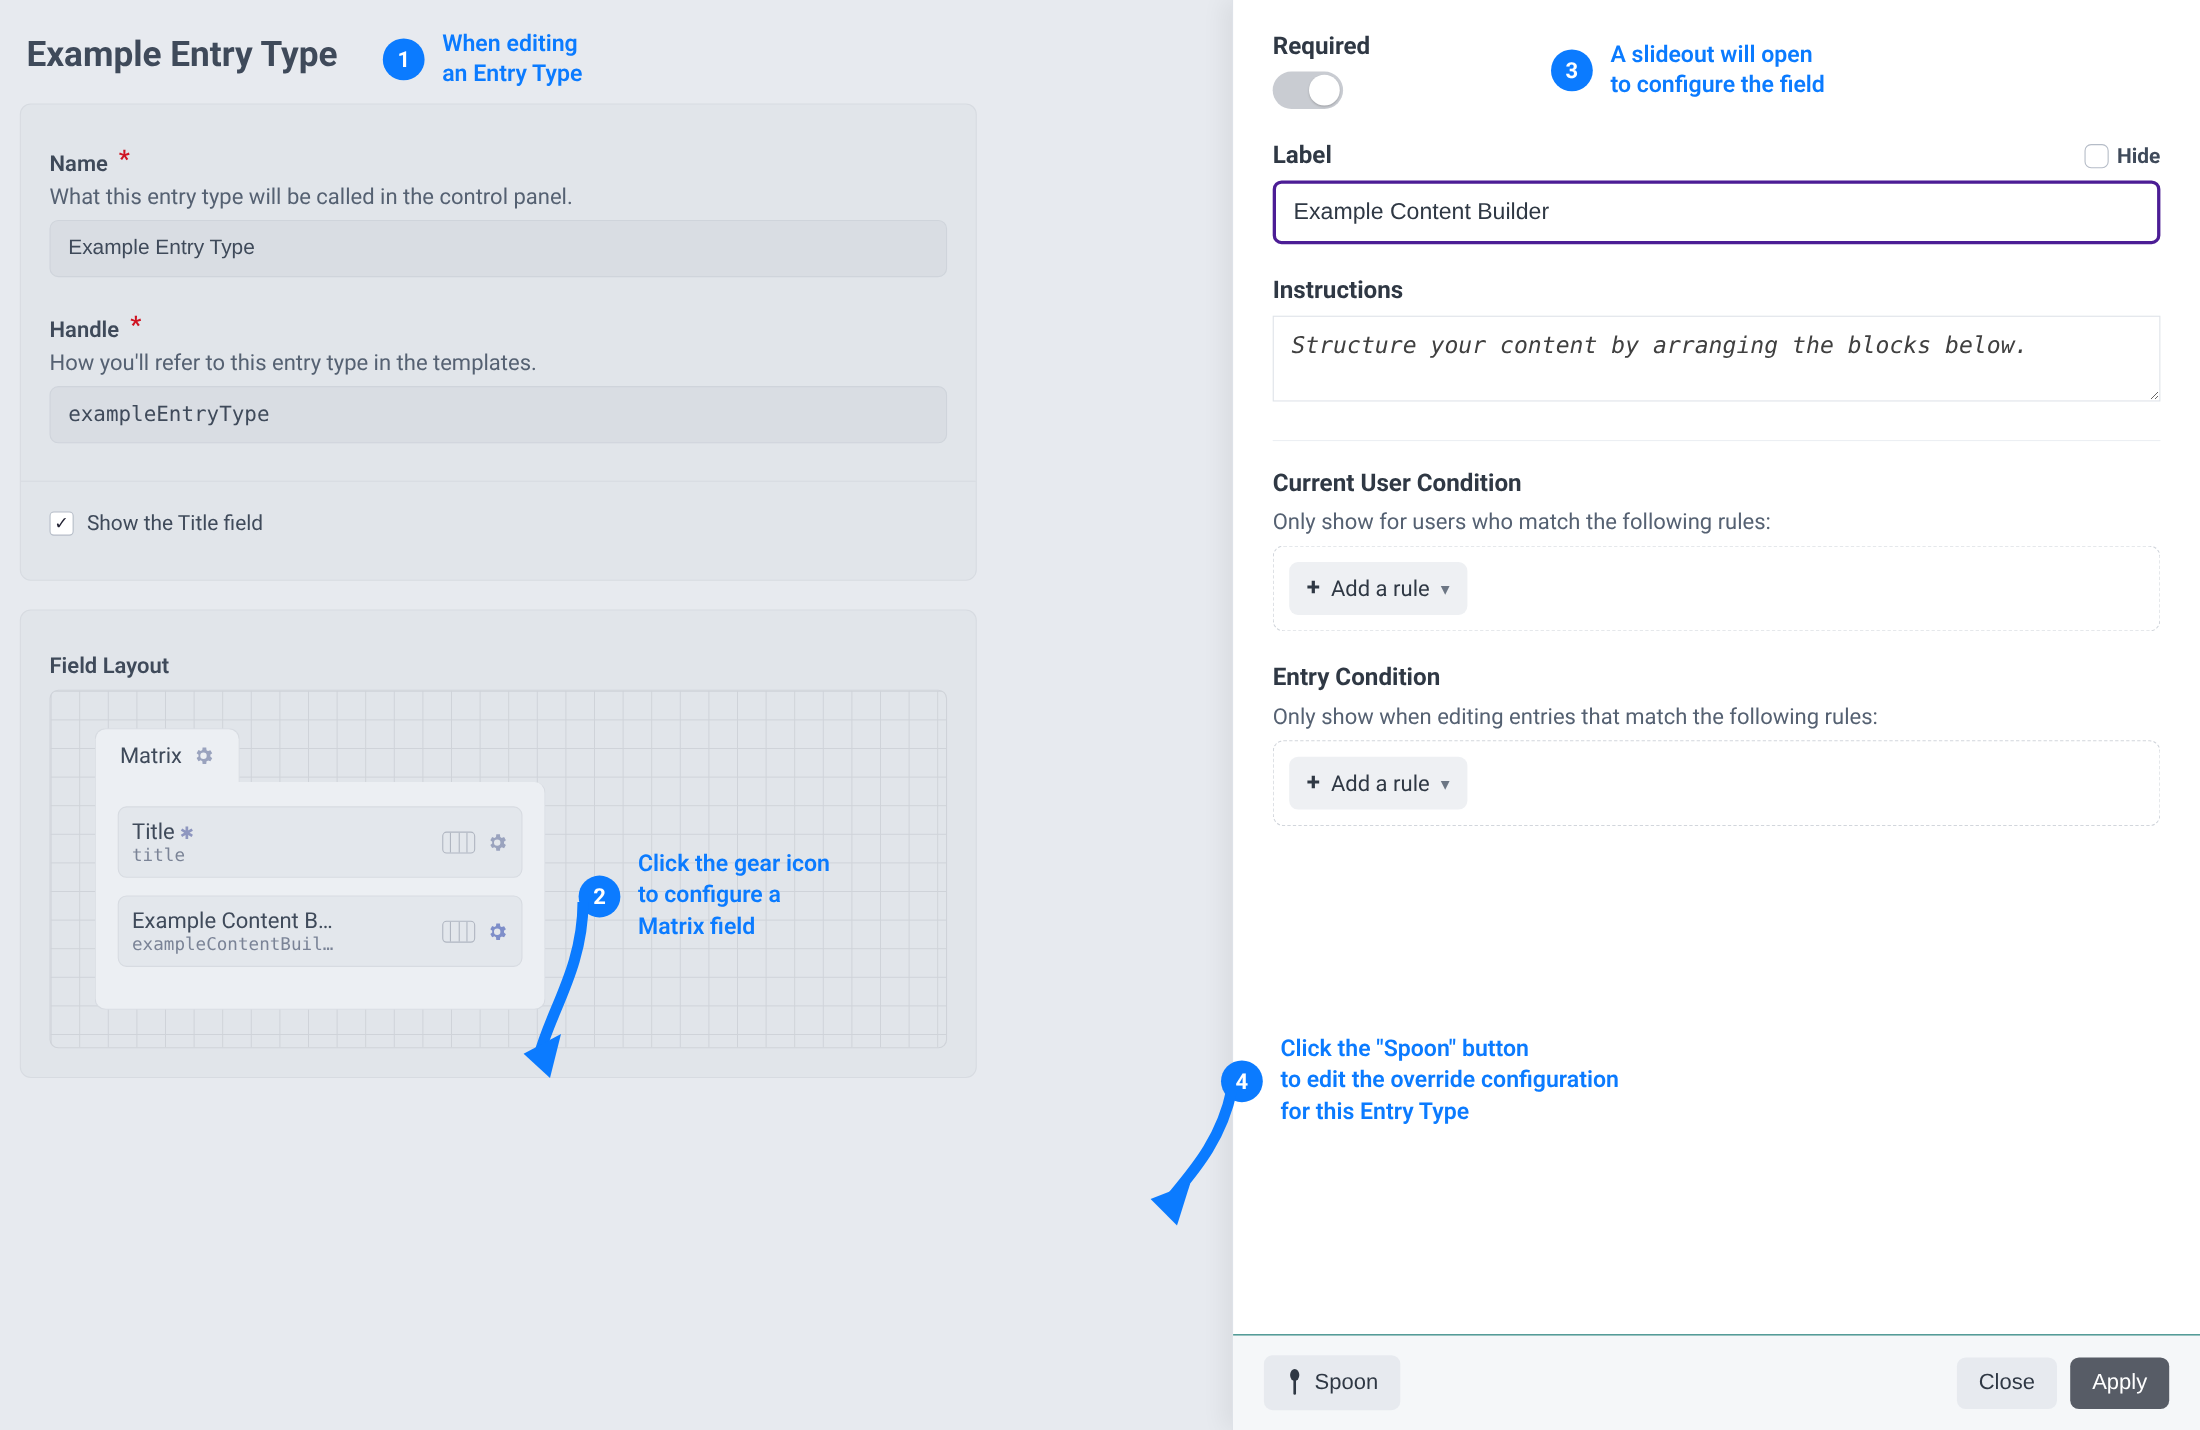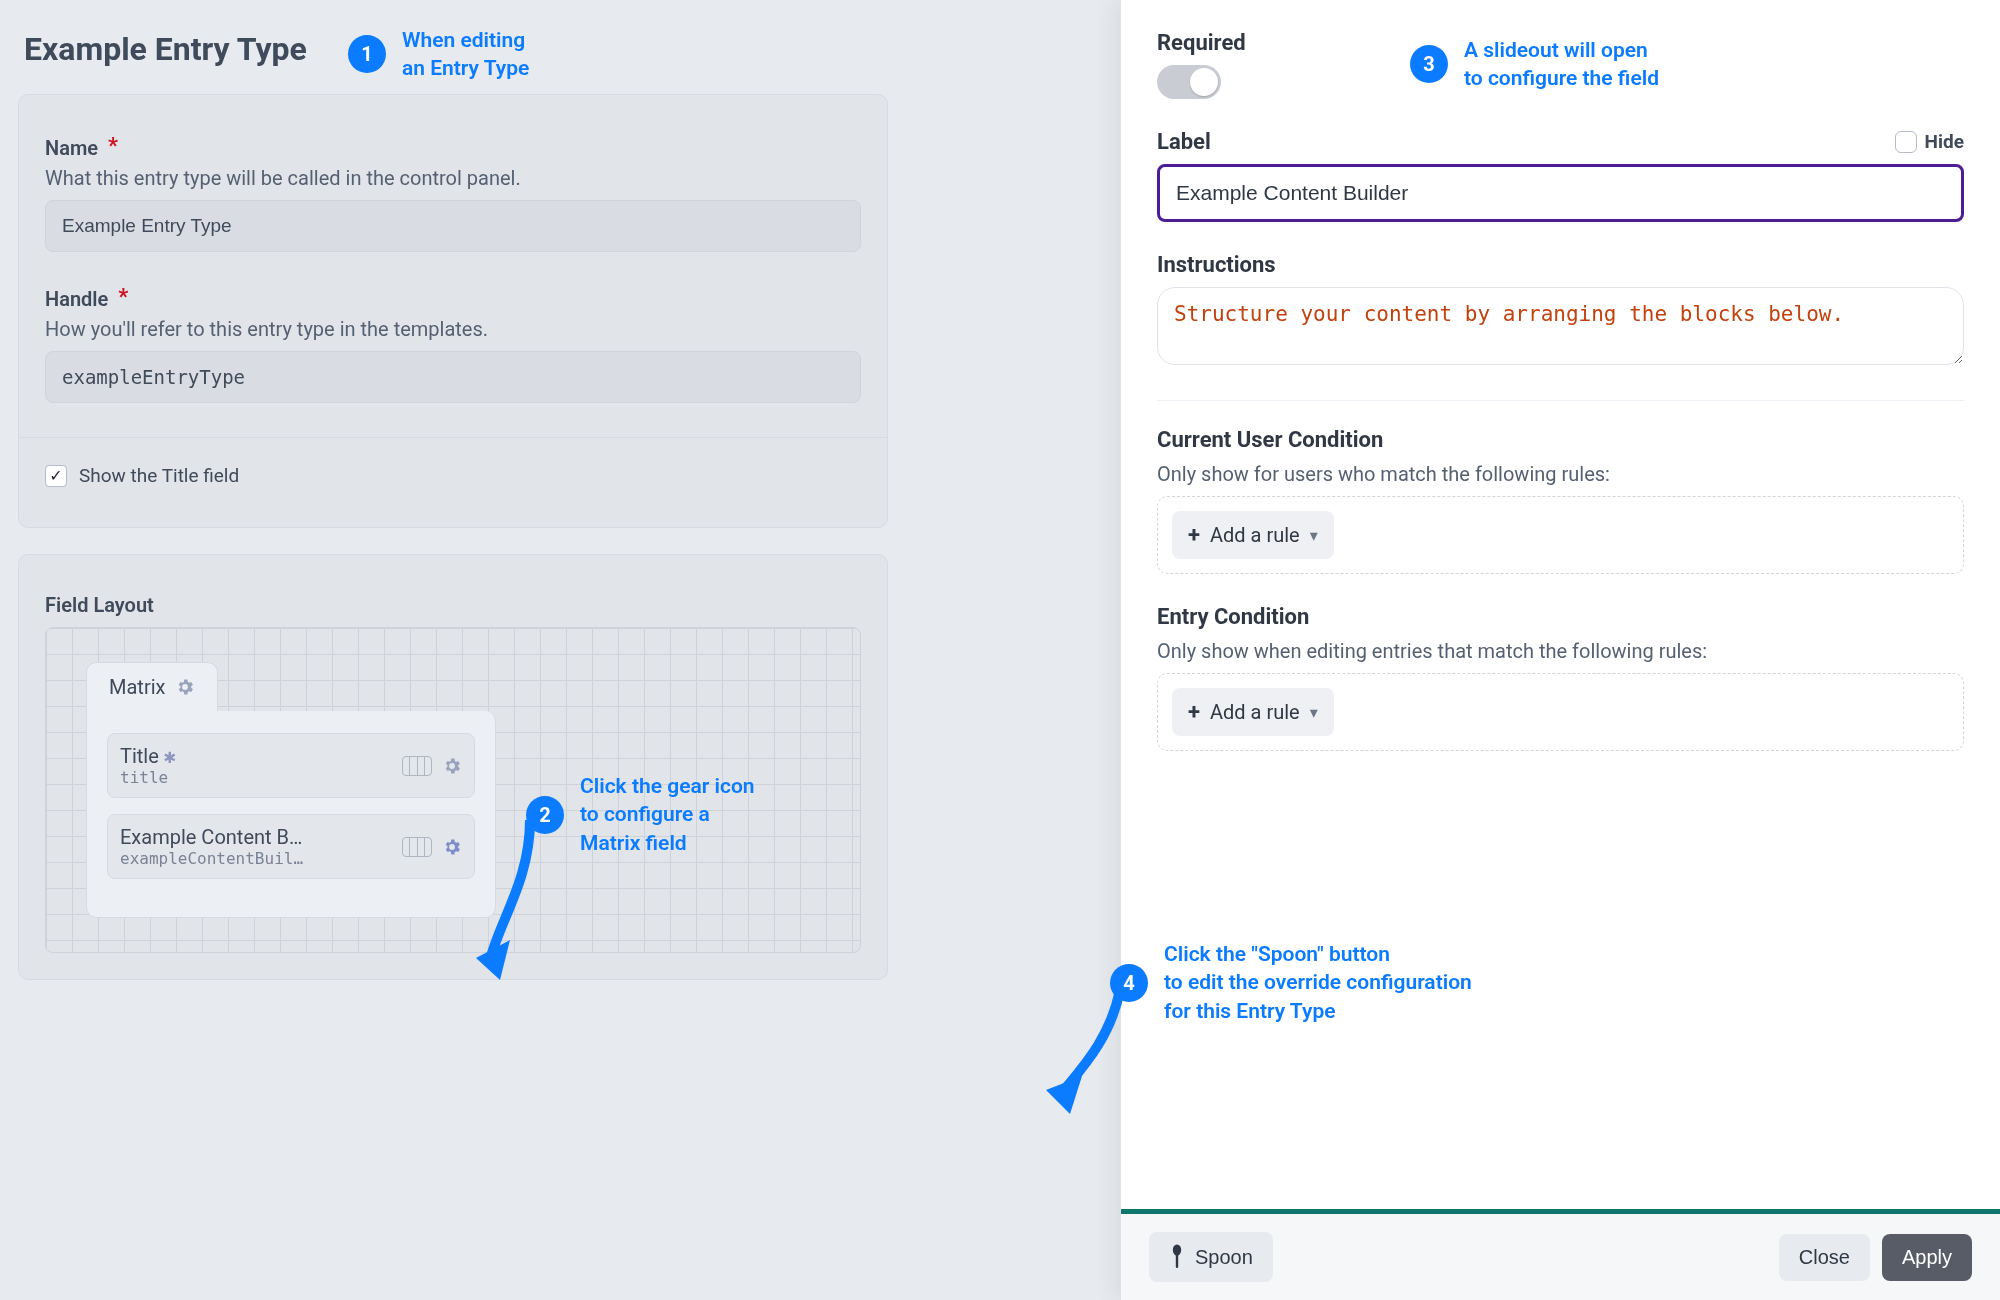--- a/index.html
+++ b/index.html
@@ -36,27 +36,27 @@
   
   .slide { position:absolute; right:0; top:0; width:880px; height:1300px; background:#fff; border-left:1px solid #dee2e8; display:flex; flex-direction:column; box-shadow:-8px 0 20px rgba(0,0,0,.06); }
   .slide .body { padding:30px 36px 20px; flex:1; overflow:auto; }
   .s-sec { margin-bottom:30px; }
   .s-label { font-weight:700; font-size:22px; color:#2f3844; margin-bottom:10px; }
   .toggle { width:64px; height:34px; background:#c9ccd2; border-radius:17px; position:relative; }
   .toggle::after { content:""; position:absolute; width:28px; height:28px; border-radius:50%; background:#fff; right:3px; top:3px; box-shadow:0 1px 2px rgba(0,0,0,.2); }
   .row-between { display:flex; justify-content:space-between; align-items:center; }
   .chk-sm { width:22px; height:22px; border:1.5px solid #b5bcc7; border-radius:6px; display:inline-block; margin-right:8px; }
   .s-input { width:100%; border:3px solid #4c1d95; border-radius:8px; padding:14px 16px; font-size:21px; color:#2f3844; }
-  .s-textarea { width:100%; border:1px solid #dfe3e9; border-radius:18px; padding:14px 16px; font-size:21px; color:#c2410c; height:78px; resize:vertical; }
+  .s-textarea { width:100%; border:1px solid #dfe3e9; border-radius:0; padding:14px 16px; font-size:21px; color:#404040; height:78px; resize:vertical;font-style:italic; }
   .rulebox { border:1.5px dashed #d2d6dc; border-radius:10px; padding:14px; }
   .chip { display:inline-flex; align-items:center; gap:10px; background:#eef0f3; border-radius:8px; padding:12px 16px; color:#2f3844; font-size:20px; }
   .chip .plus { font-size:22px; font-weight:700; line-height:1; }
   .chip .chev { font-size:16px; color:#6c7684; }
   hr.div { border:none; border-top:1px solid #eceff3; margin:8px 0 26px; }
-  .footer { border-top:5px solid #0f766e; background:#f5f7f9; padding:18px 28px; display:flex; align-items:center; justify-content:space-between; }
+  .footer { border-top:1px solid #0f766e; background:#f5f7f9; padding:18px 28px; display:flex; align-items:center; justify-content:space-between; }
   .btn { border-radius:8px; padding:12px 20px; font-size:20px; cursor:pointer; border:none; }
   .btn-ghost { background:#e7eaef; color:#2f3844; display:inline-flex; align-items:center; gap:10px; }
   .btn-dark { background:#575c66; color:#fff; }
   .spoon { width:16px; height:26px; }
   
   .call { position:absolute; display:flex; align-items:center; gap:16px; color:#0b7bff; }
   .badge { width:38px; height:38px; border-radius:50%; background:#0b7bff; color:#fff; display:flex; align-items:center; justify-content:center; font-weight:700; font-size:20px; flex-shrink:0; }
   .call .txt { font-weight:600; font-size:21px; line-height:1.35; }
   .arrow { position:absolute; }
 </style>

